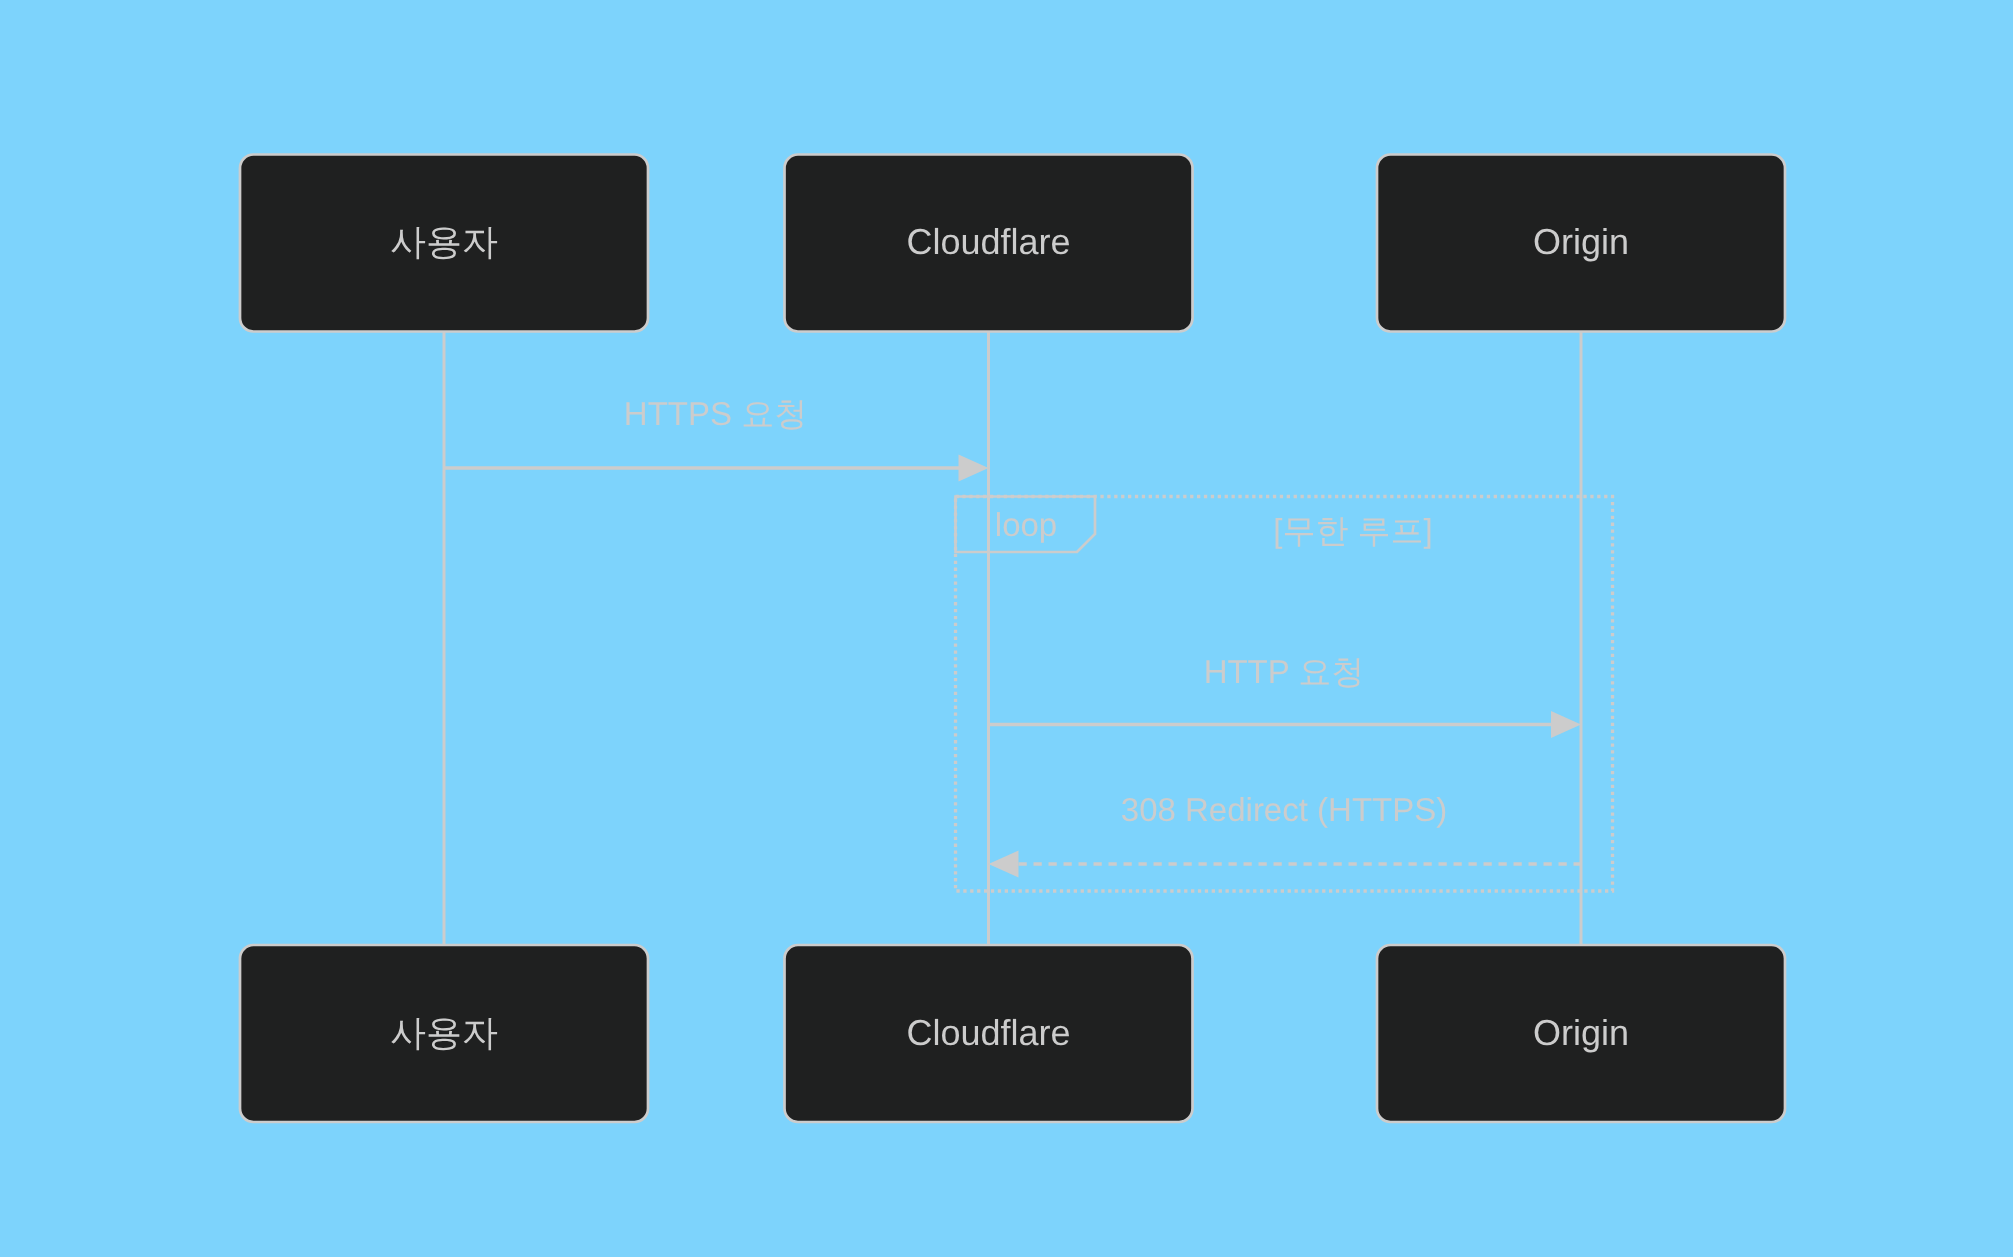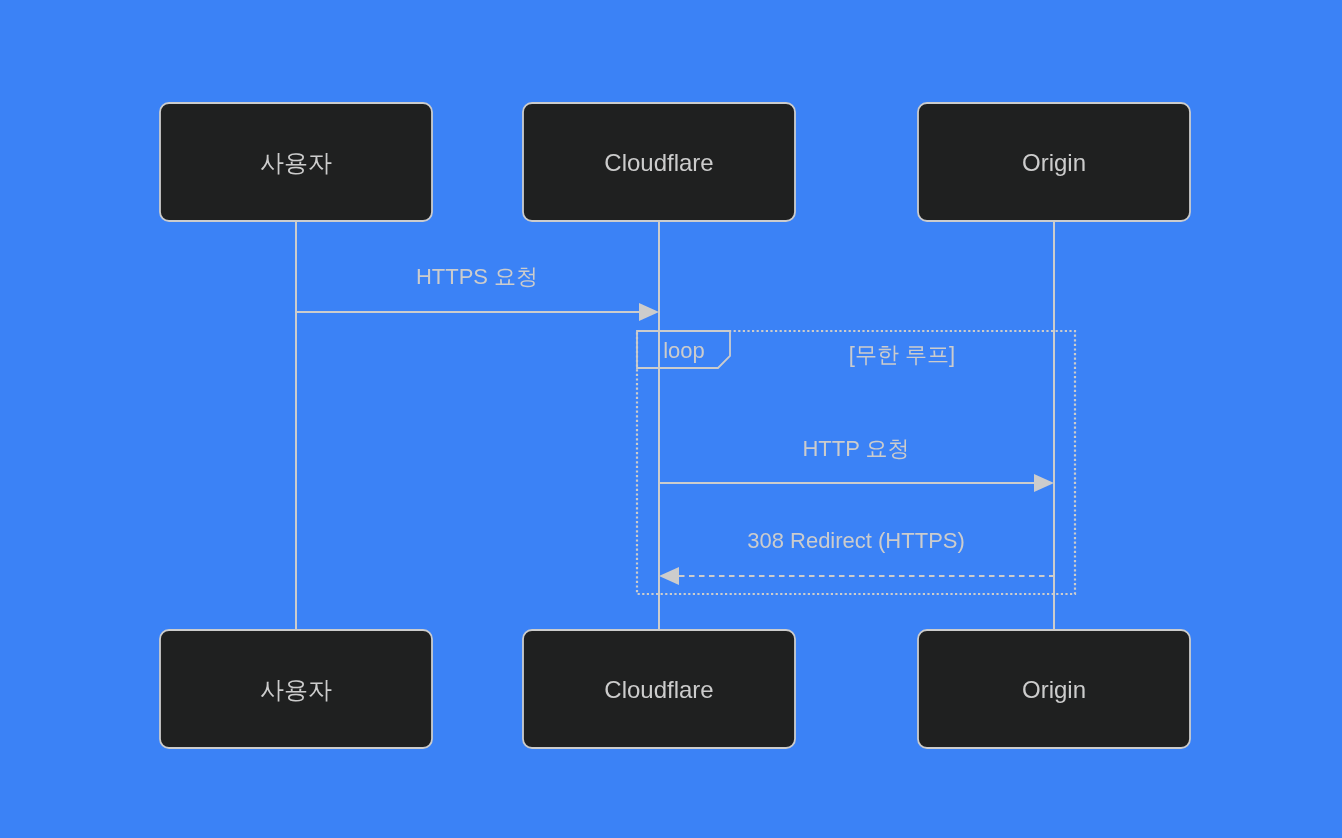--- a/index.html
+++ b/index.html
@@ -5,21 +5,21 @@
   html, body {
     margin: 0;
     padding: 0;
     background: #222222;
     font-family: "Liberation Sans", sans-serif;
   }
   .canvas {
     position: relative;
     width: 1342px;
     height: 838px;
-    background: #3b82f6;
+    background: #7dd3fc;
     overflow: hidden;
   }
   svg { display: block; }
   text {
     font-family: "Liberation Sans", sans-serif;
     fill: #cccccc;
   }
   .actor-label { font-size: 24px; }
   .msg-label   { font-size: 22px; }
   .loop-kw     { font-size: 22px; }

